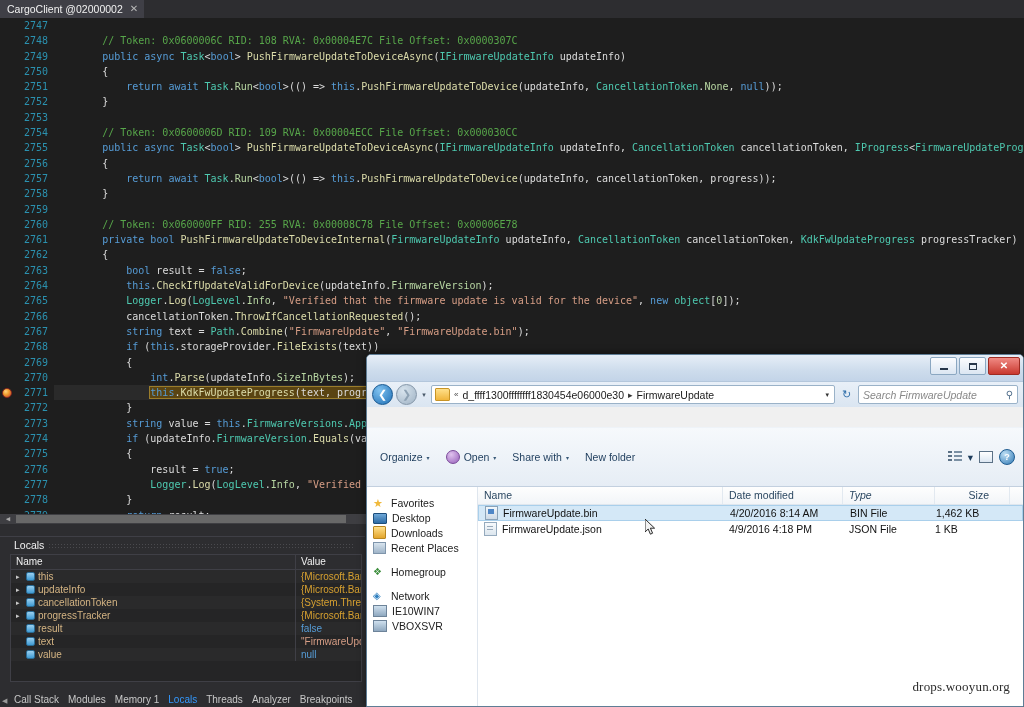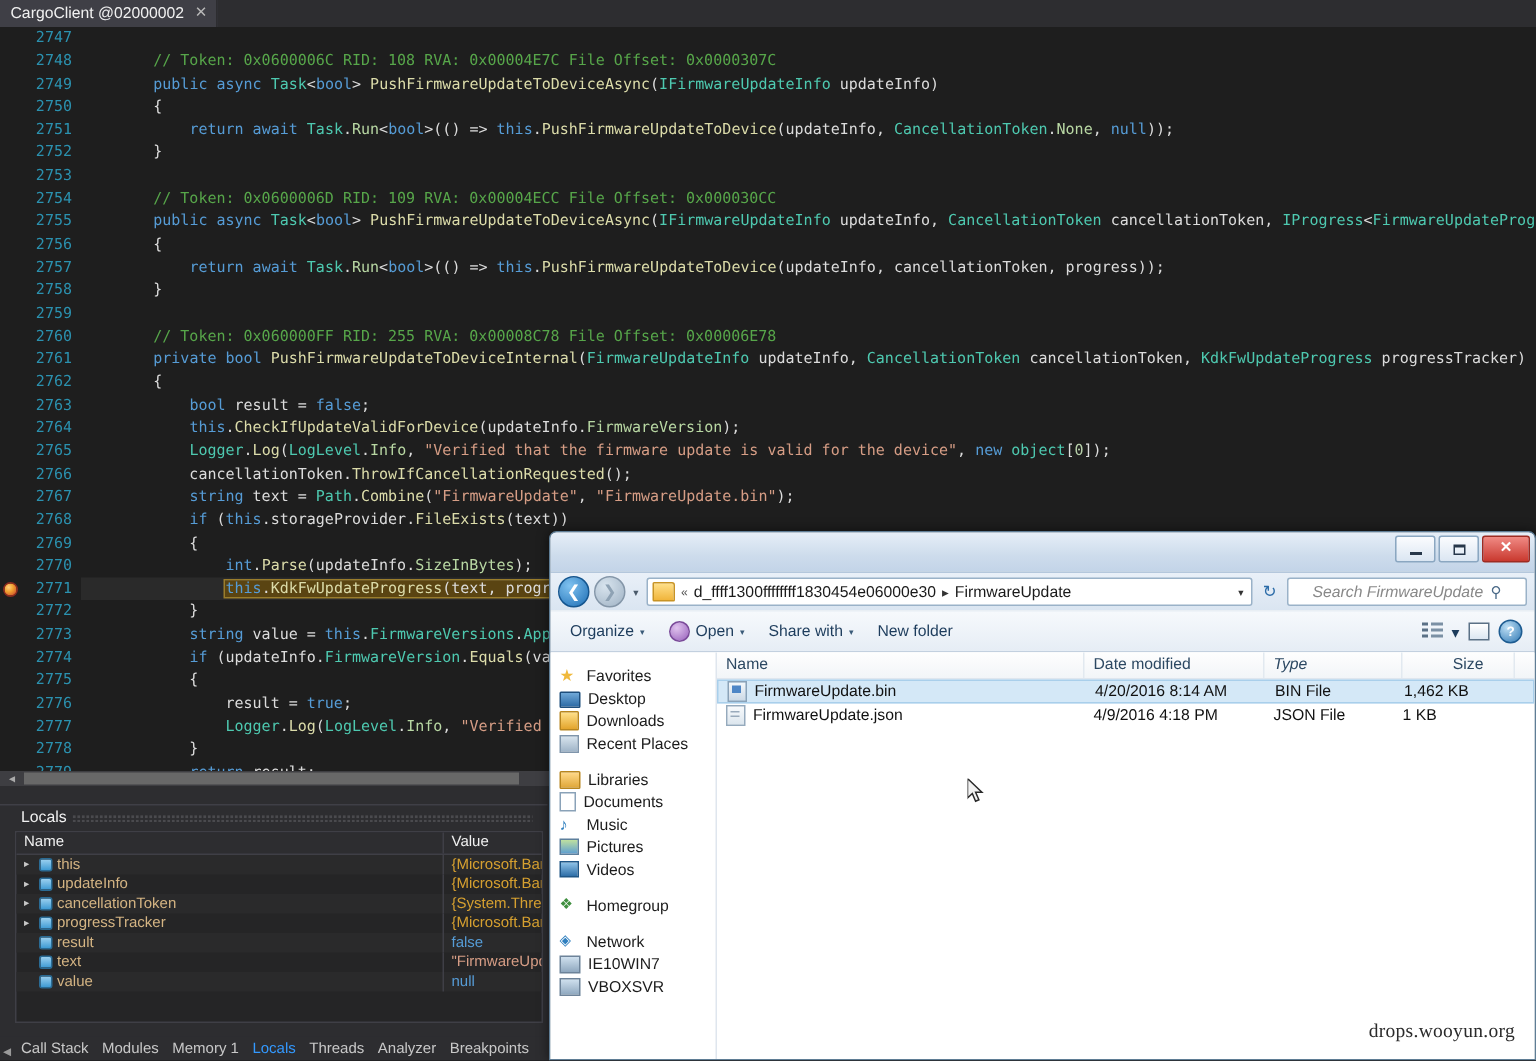--- a/index.html
+++ b/index.html
@@ -105,26 +105,26 @@
   .navfwd{background:radial-gradient(circle at 35% 30%,#d8e4ee,#9fb2c4);border:1px solid #8496a8;color:#8ea2b4;}
   .navdrop{color:#4a5a6a;font-size:7px;width:8px;text-align:center;}
   #ex-crumbs{flex:1;height:19px;background:#fff;border:1px solid #9ab2c8;border-radius:2px;
      display:flex;align-items:center;padding:0 3px;gap:4px;font-size:10.5px;color:#1a1a1a;box-sizing:border-box;}
   .folder-ico{width:13px;height:11px;background:linear-gradient(#ffe08a,#f0b53c);border:1px solid #c89425;border-radius:1px 2px 1px 1px;flex:none;}
   .crumb-sep{color:#4c4c4c;font-size:8px;}
   .crumb-chev{color:#333;font-size:9px;}
   #ex-crumbs .cdrop{margin-left:auto;color:#333;font-size:7px;padding-right:2px;}
   .refreshbtn{width:17px;height:17px;display:flex;align-items:center;justify-content:center;color:#2c6ca8;font-size:11px;}
   #ex-search{width:160px;height:19px;background:#fff;border:1px solid #9ab2c8;border-radius:2px;
-     display:flex;align-items:center;padding:0 16px;box-sizing:border-box;}
+     display:flex;align-items:center;padding:0 4px;box-sizing:border-box;}
   #ex-search .ph{flex:1;font-size:10.5px;color:#888;font-style:italic;}
   #ex-search .mag{color:#4b6a88;font-size:10px;}
   
   #ex-cmdbar{height:26px;background:linear-gradient(#f6f9fc,#e6edf5);border-top:1px solid #eef3f8;
-     border-bottom:1px solid #c3d0df;display:flex;align-items:center;padding:0 6px;gap:2px;font-size:10.5px;color:#1d3c5c;}
+     border-bottom:1px solid #c3d0df;display:flex;align-items:center;padding:16px 6px;gap:2px;font-size:10.5px;color:#1d3c5c;margin-top:20px;}
   .cmd{display:flex;align-items:center;gap:4px;padding:3px 7px;border-radius:2px;white-space:nowrap;}
   .cmd .car{font-size:6px;color:#3a5a78;}
   .openico{width:12px;height:12px;border-radius:50%;background:radial-gradient(circle at 35% 30%,#e0c3ee,#9760bb);border:1px solid #7a4a99;}
   #ex-cmd-right{margin-left:auto;display:flex;align-items:center;gap:6px;padding-right:2px;}
   .viewico{width:14px;height:12px;position:relative;}
   .viewico i{position:absolute;left:0;width:4px;height:2px;background:#5b7186;}
   .viewico b{position:absolute;left:6px;width:8px;height:2px;background:#7b90a4;}
   .paneico{width:14px;height:12px;border:1px solid #5b7186;box-sizing:border-box;background:linear-gradient(#fff,#dce7f2);}
   .paneico::after{content:"";position:absolute;}
   .helpico{width:14px;height:14px;border-radius:50%;background:radial-gradient(circle at 35% 30%,#bfe0f5,#2f78b4);
@@ -438,42 +438,20 @@
             <span class="ni ic-dl"></span>
             <span>Downloads</span>
           </div>
           <div class="navitem child">
             <span class="ni ic-recent"></span>
             <span>Recent Places</span>
           </div>
         </div>
         <div class="navgroup">
           <div class="navitem">
-            <span class="ni ic-lib"></span>
-            <span>Libraries</span>
-          </div>
-          <div class="navitem child">
-            <span class="ni ic-doc"></span>
-            <span>Documents</span>
-          </div>
-          <div class="navitem child">
-            <span class="ni ic-music">♪</span>
-            <span>Music</span>
-          </div>
-          <div class="navitem child">
-            <span class="ni ic-pic"></span>
-            <span>Pictures</span>
-          </div>
-          <div class="navitem child">
-            <span class="ni ic-vid"></span>
-            <span>Videos</span>
-          </div>
-        </div>
-        <div class="navgroup">
-          <div class="navitem">
             <span class="ni ic-home">❖</span>
             <span>Homegroup</span>
           </div>
         </div>
         <div class="navgroup">
           <div class="navitem">
             <span class="ni ic-net">◈</span>
             <span>Network</span>
           </div>
           <div class="navitem child">

